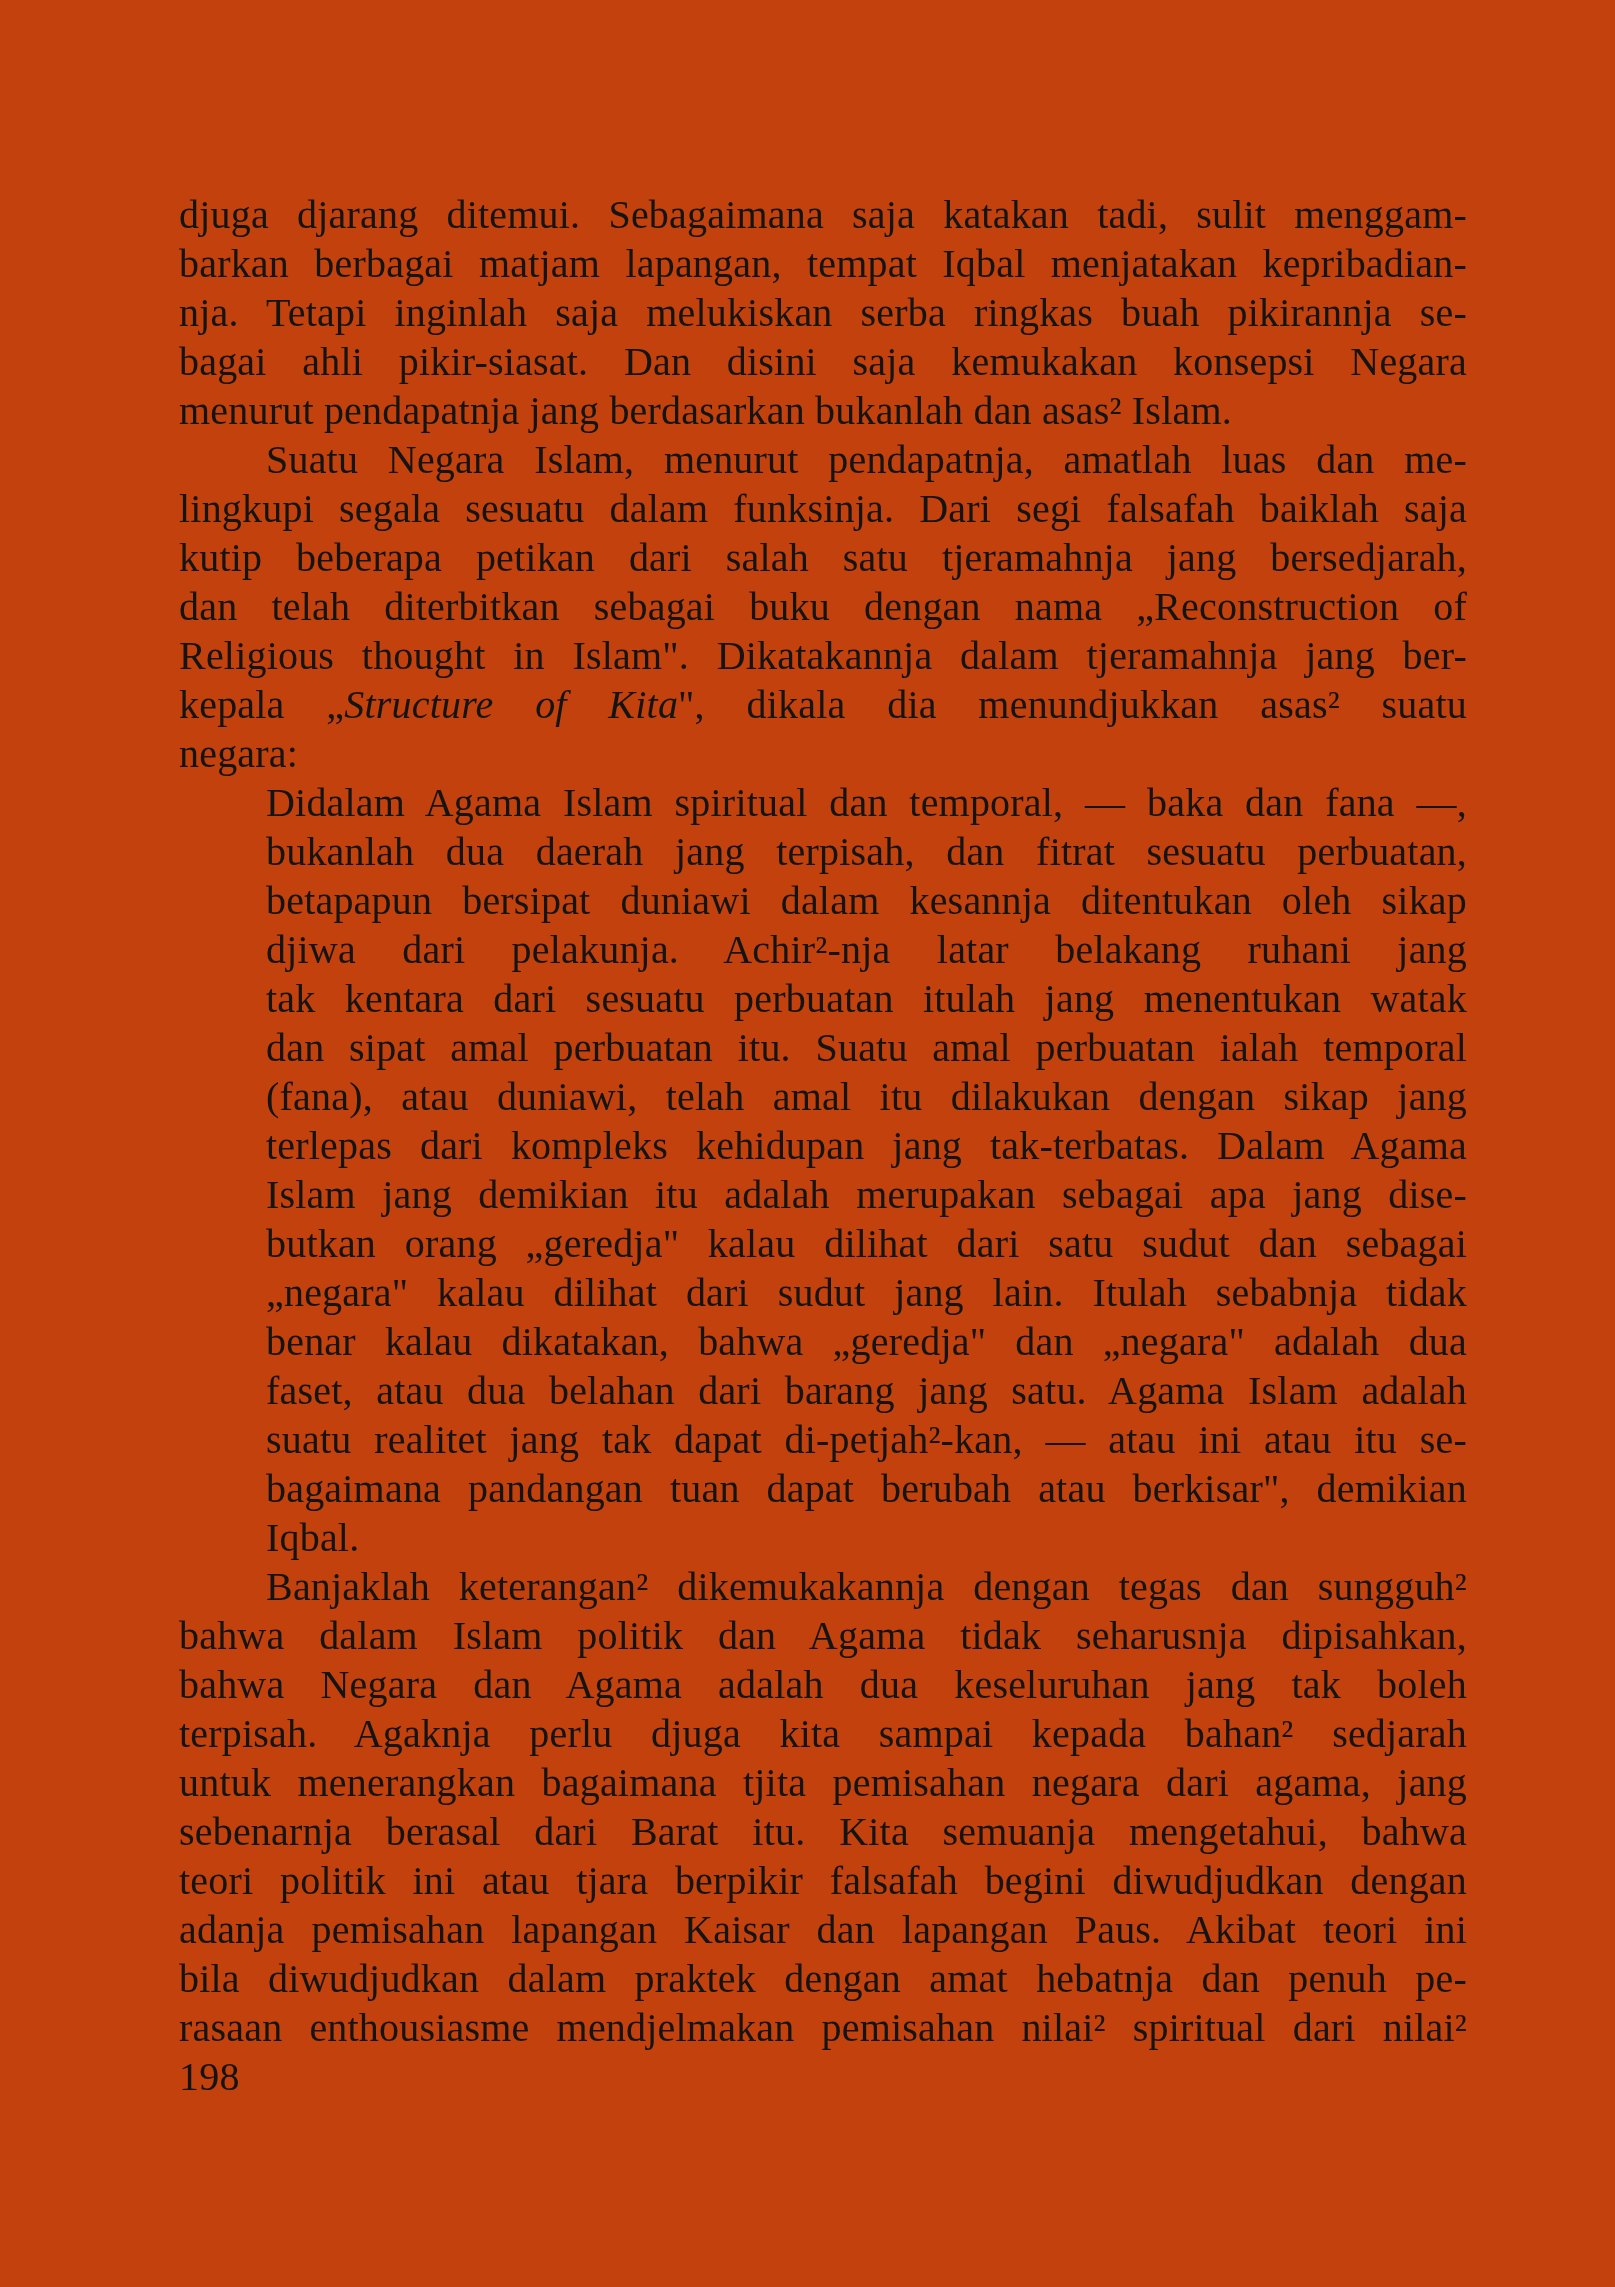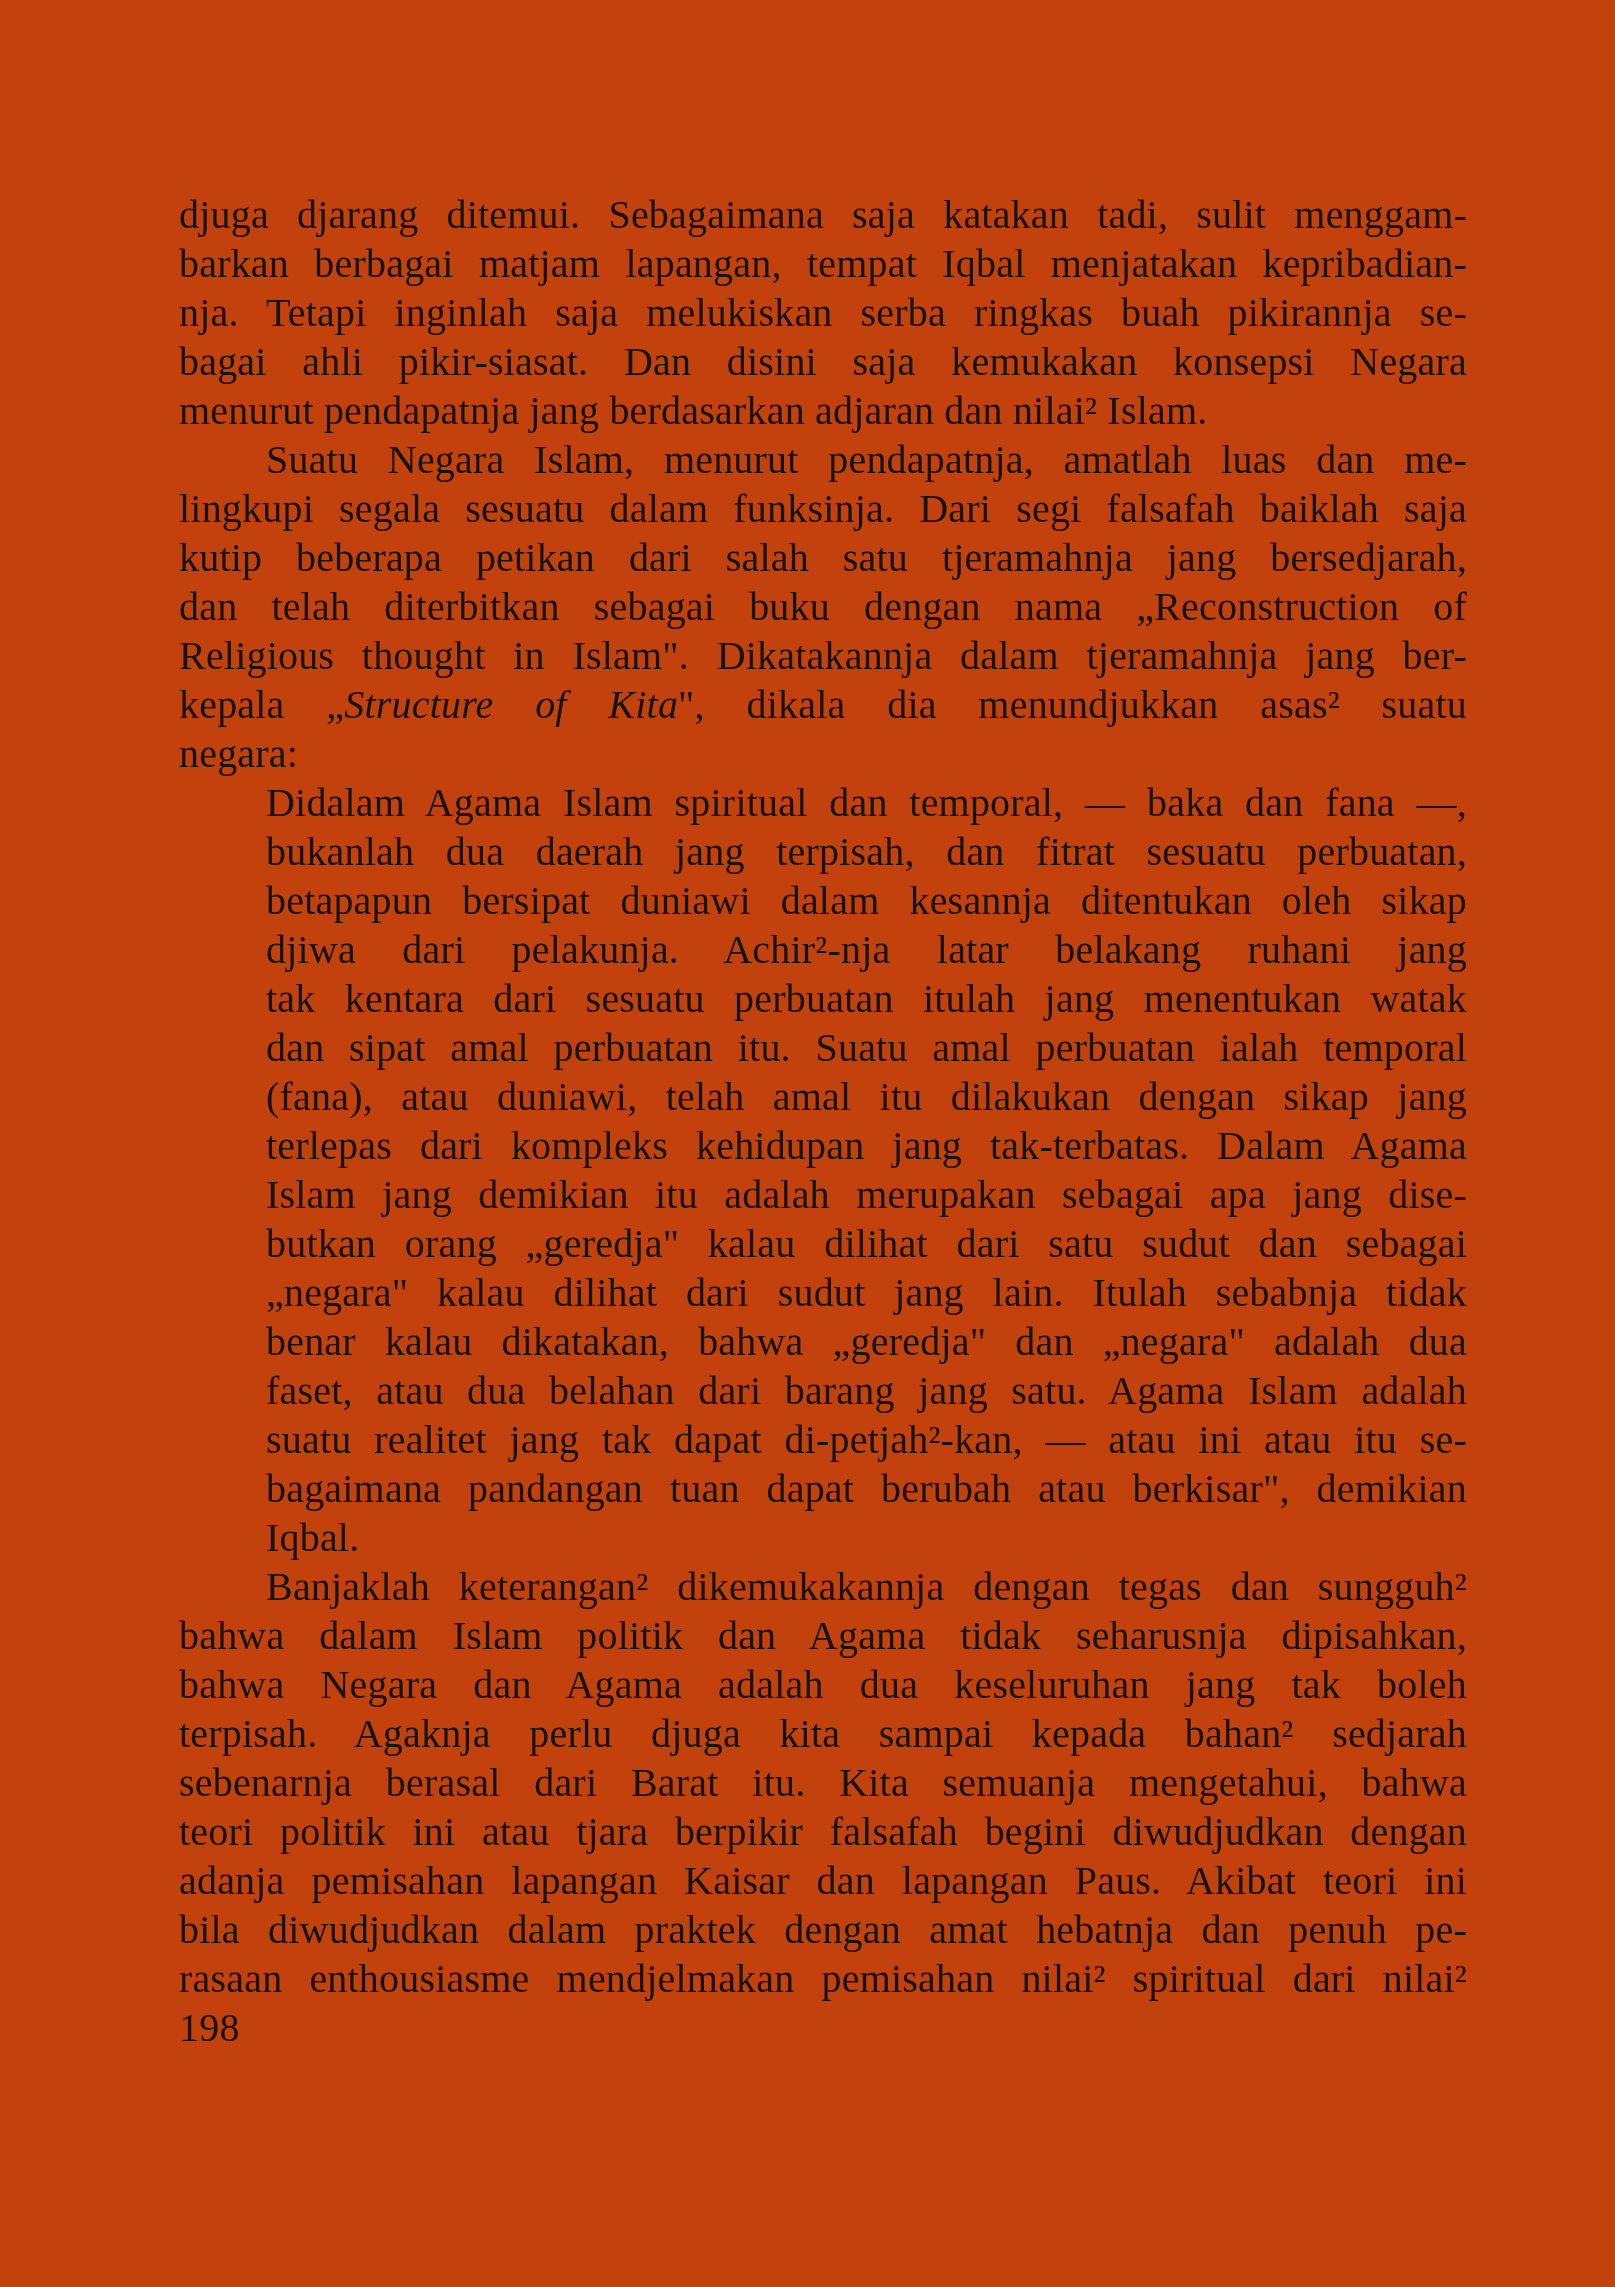--- a/index.html
+++ b/index.html
@@ -50,21 +50,21 @@
 <body>
 
 <div class="page">
   <div class="text-block">
     <div>
         <div class="para body">
           <div class="line">djuga djarang ditemui. Sebagaimana saja katakan tadi, sulit menggam-</div>
           <div class="line">barkan berbagai matjam lapangan, tempat Iqbal menjatakan kepribadian-</div>
           <div class="line">nja. Tetapi inginlah saja melukiskan serba ringkas buah pikirannja se-</div>
           <div class="line">bagai ahli pikir-siasat. Dan disini saja kemukakan konsepsi Negara</div>
-          <div class="line no-stretch">menurut pendapatnja jang berdasarkan adjaran dan nilai² Islam.</div>
+          <div class="line no-stretch">menurut pendapatnja jang berdasarkan bukanlah dan asas² Islam.</div>
         </div>
         <div class="para body">
           <div class="line first-indent">Suatu Negara Islam, menurut pendapatnja, amatlah luas dan me-</div>
           <div class="line">lingkupi segala sesuatu dalam funksinja. Dari segi falsafah baiklah saja</div>
           <div class="line">kutip beberapa petikan dari salah satu tjeramahnja jang bersedjarah,</div>
           <div class="line">dan telah diterbitkan sebagai buku dengan nama „Reconstruction of</div>
           <div class="line">Religious thought in Islam". Dikatakannja dalam tjeramahnja jang ber-</div>
           <div class="line"><span>kepala „</span><span class="italic">Structure of Kita</span><span>", dikala dia menundjukkan asas² suatu</span></div>
           <div class="line no-stretch">negara:</div>
         </div>
@@ -84,20 +84,21 @@
           <div class="line">faset, atau dua belahan dari barang jang satu. Agama Islam adalah</div>
           <div class="line">suatu realitet jang tak dapat di-petjah²-kan, — atau ini atau itu se-</div>
           <div class="line">bagaimana pandangan tuan dapat berubah atau berkisar", demikian</div>
           <div class="line no-stretch">Iqbal.</div>
         </div>
         <div class="para body">
           <div class="line first-indent">Banjaklah keterangan² dikemukakannja dengan tegas dan sungguh²</div>
           <div class="line">bahwa dalam Islam politik dan Agama tidak seharusnja dipisahkan,</div>
           <div class="line">bahwa Negara dan Agama adalah dua keseluruhan jang tak boleh</div>
           <div class="line">terpisah. Agaknja perlu djuga kita sampai kepada bahan² sedjarah</div>
+          <div class="line">untuk menerangkan bagaimana tjita pemisahan negara dari agama, jang</div>
           <div class="line">sebenarnja berasal dari Barat itu. Kita semuanja mengetahui, bahwa</div>
           <div class="line">teori politik ini atau tjara berpikir falsafah begini diwudjudkan dengan</div>
           <div class="line">adanja pemisahan lapangan Kaisar dan lapangan Paus. Akibat teori ini</div>
           <div class="line">bila diwudjudkan dalam praktek dengan amat hebatnja dan penuh pe-</div>
           <div class="line">rasaan enthousiasme mendjelmakan pemisahan nilai² spiritual dari nilai²</div>
         </div>
       </div>
     <div class="line no-stretch page-number-line">198</div>
   </div>
 </div>

